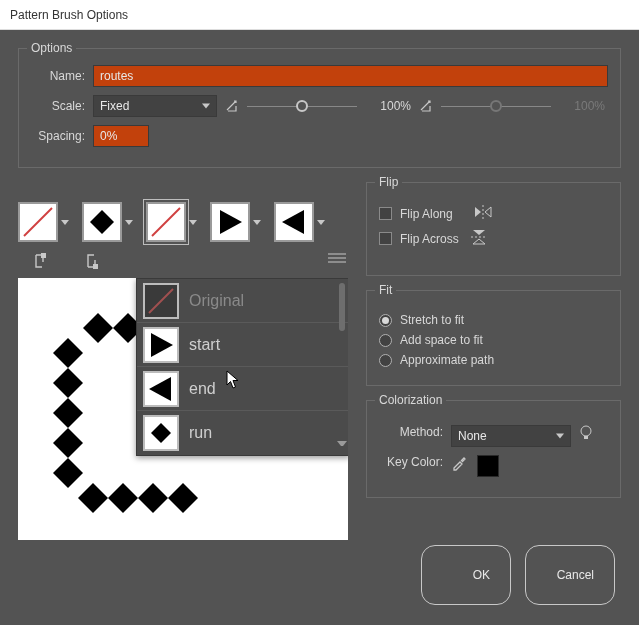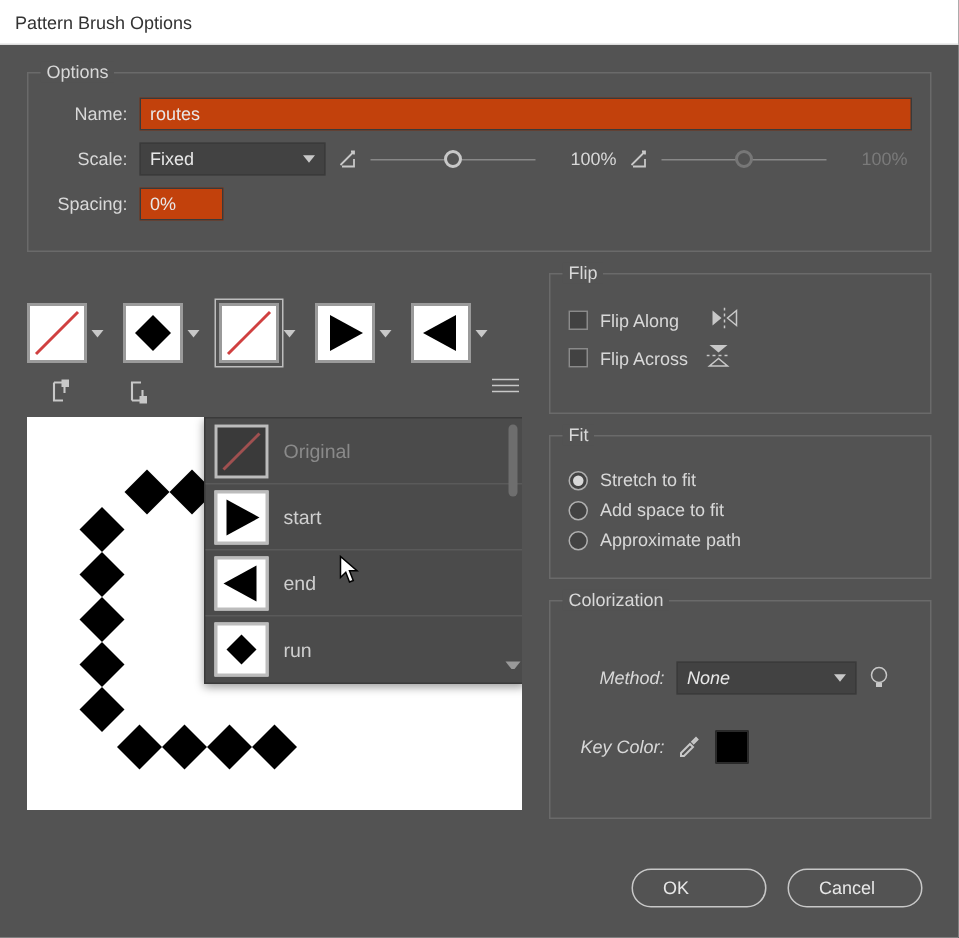--- a/index.html
+++ b/index.html
@@ -89,43 +89,43 @@
   }
   .dd-item {
     display: flex; align-items: center; gap: 10px; padding: 4px 6px;
     border-bottom: 1px solid #5a5a5a; height: 44px;
   }
   .dd-swatch {
     width: 36px; height: 36px; background: #fff; border: 2px solid #bcbcbc;
     display:flex;align-items:center;justify-content:center;
   }
   .dd-swatch.dark { background:#3a3a3a; }
-  .dd-label { color: #cfcfcf; font-size: 13px; }
+  .dd-label { color: #cfcfcf; font-size: 16px; }
   .dd-label.dim { color: #8a8a8a; }
   .dd-scroll { position:absolute; right:2px; top:4px; bottom:4px; width:10px; }
   .dd-scroll-thumb { position:absolute; top:0; left:2px; width:6px; height:48px; background:#6e6e6e; border-radius:3px;}
   .dd-scroll-down { position:absolute; bottom:0; left:0; width:10px; height:10px;}
   .dd-scroll-down::before{content:"";display:block;margin:0 auto;border-left:4px solid transparent;border-right:4px solid transparent;border-top:5px solid #9a9a9a;}
 
   .check-row { display:flex; align-items:center; gap:8px; margin:6px 0; color:#d8d8d8; font-size:12px;}
   .chk { width:13px;height:13px;border:1px solid #8a8a8a;background:#424242; display:inline-block;}
   .radio-row { display:flex; align-items:flex-end; gap:8px; margin:6px 0; color:#d8d8d8; font-size:12px;}
   .rad { width:13px;height:13px;border:1px solid #b0b0b0;border-radius:50%;background:#424242;display:inline-flex;align-items:center;justify-content:center;}
   .rad.sel::after{content:"";width:7px;height:7px;border-radius:50%;background:#d8d8d8;}
 
-  .color-row { display:flex; align-items:center; gap:8px; margin:24px 0; color:#d8d8d8; font-size:12px;font-style:italic;}
+  .color-row { display:flex; align-items:flex-start; gap:8px; margin:8px 0; color:#d8d8d8; font-size:12px;}
   .sublabel { width:64px; text-align:right; }
   .swatch-black { width:22px;height:22px;background:#000;border:1px solid #2a2a2a;}
   .eyedrop { width:18px;height:18px; }
   .lightbulb { width:16px;height:16px; }
 
   .buttons { position:absolute; right:24px; bottom:20px; display:flex; gap:14px;}
   .btn {
-    min-width:90px; padding:5px 20px; border:1px solid #c8c8c8; border-radius:14px;
-    background:transparent; color:#e8e8e8; font-size:12px; text-align:left; cursor:pointer;
+    min-width:90px; padding:22px 20px; border:1px solid #c8c8c8; border-radius:14px;
+    background:transparent; color:#e8e8e8; font-size:12px; text-align:right; cursor:pointer;
   }
 
   .cursor { position:absolute; width:14px; height:20px; z-index:20; pointer-events:none;}
 </style>
 </head>
 <body>
 
 <div class="window">
   <div class="titlebar">
     <span>Pattern Brush Options</span>

